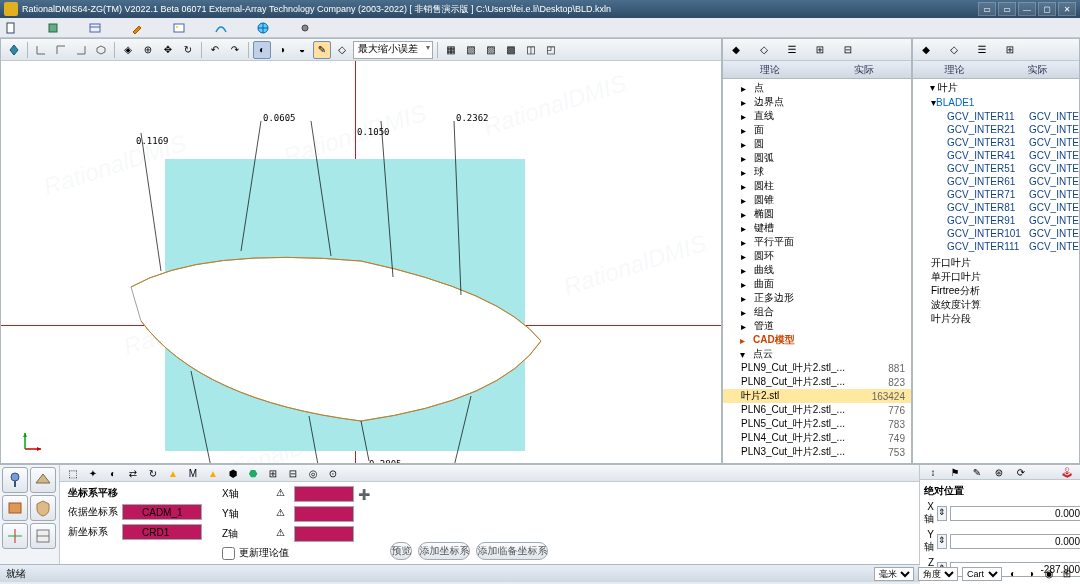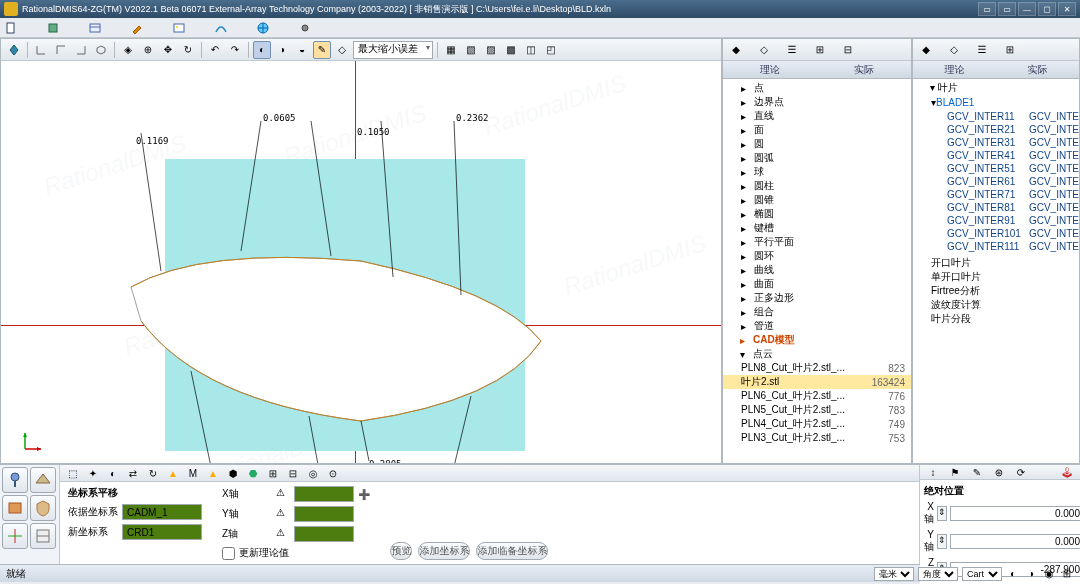--- a/index.html
+++ b/index.html
@@ -52,21 +52,21 @@
 .bottom-strip { height: 100px; display: flex; border-top: 1px solid #b0b8c0; background: #f0f4f8; }
 .bs-left { width: 60px; display: flex; flex-wrap: wrap; align-content: flex-start; padding: 2px; gap: 2px; border-right: 1px solid #c0c8d0; }
 .bs-left .big-btn { width: 26px; height: 26px; border: 1px solid #a0a8b0; background: linear-gradient(#fafcff, #e0e6ec); border-radius: 3px; cursor: pointer; display:flex; align-items:center; justify-content:center; }
 
 .bs-mid { flex: 1; border-right: 1px solid #c0c8d0; display:flex; flex-direction:column; }
 .bs-mid-icons { height: 22px; background: linear-gradient(#f6f8fa, #e0e6ec); display:flex; align-items:center; gap:6px; padding:0 6px; border-bottom:1px solid #c0c8d0; }
 .bs-mid-body { flex:1; background:#fff; padding:4px 8px; display:flex; gap:20px; }
 .bs-mid-body .grp { display:flex; flex-direction:column; gap:4px; }
 .bs-mid-body .row { display:flex; align-items:center; gap:4px; }
 .bs-mid-body label { font-size:10px; min-width:50px; }
-.sel { border:1px solid #a0a8b0; background:#4d7c0f; height:16px; width:80px; padding:0 4px; font-size:10px; }
+.sel { border:1px solid #a0a8b0; background:#be185d; height:16px; width:80px; padding:0 19px; font-size:10px; }
 .warn { width:14px; height:14px; display:inline-block; }
 .bs-mid-body .btns { display:flex; gap:6px; margin-top:20px; }
 .btn { height:18px; padding:0 0; border:1px solid #a0a8b0; border-radius:9px; background:linear-gradient(#fafcff,#e0e6ec); font-size:10px; cursor:pointer; display:inline-flex; align-items:center; color:#555; }
 
 .bs-right { width: 160px; display:flex; flex-direction:column; }
 .bs-right-icons { height:22px; background: linear-gradient(#f6f8fa,#e0e6ec); display:flex; align-items:center; gap:8px; padding:0 6px; border-bottom:1px solid #c0c8d0; }
 .bs-right-body { flex:1; background:#fff; padding:4px; display:flex; flex-direction:column; gap:3px; }
 .bs-right-body .r { display:flex; align-items:center; gap:3px; }
 .bs-right-body .r label { width:24px; text-align:right; }
 .num-in { flex:1; height:15px; border:1px solid #a0a8b0; padding:0 3px; font-size:10px; text-align:right; }
@@ -263,20 +263,24 @@
         <div class="tree-item indent1"><span class="ti-ico">▸</span>曲面</div>
         <div class="tree-item indent1"><span class="ti-ico">▸</span>正多边形</div>
         <div class="tree-item indent1"><span class="ti-ico">▸</span>组合</div>
         <div class="tree-item indent1"><span class="ti-ico">▸</span>管道</div>
         <div class="tree-item">
           <span class="ti-ico" style="color:#c40">▸</span>
           <b style="color:#c40">CAD模型</b>
         </div>
         <div class="tree-item"><span class="ti-ico">▾</span>点云</div>
         <div class="tree-item indent1">
+          <span>PLN9_Cut_叶片2.stl_...</span>
+          <span class="ti-count">881</span>
+        </div>
+        <div class="tree-item indent1">
           <span>PLN8_Cut_叶片2.stl_...</span>
           <span class="ti-count">823</span>
         </div>
         <div class="tree-item indent1 hl">
           <span>叶片2.stl</span>
           <span class="ti-count">163424</span>
         </div>
         <div class="tree-item indent1">
           <span>PLN6_Cut_叶片2.stl_...</span>
           <span class="ti-count">776</span>

